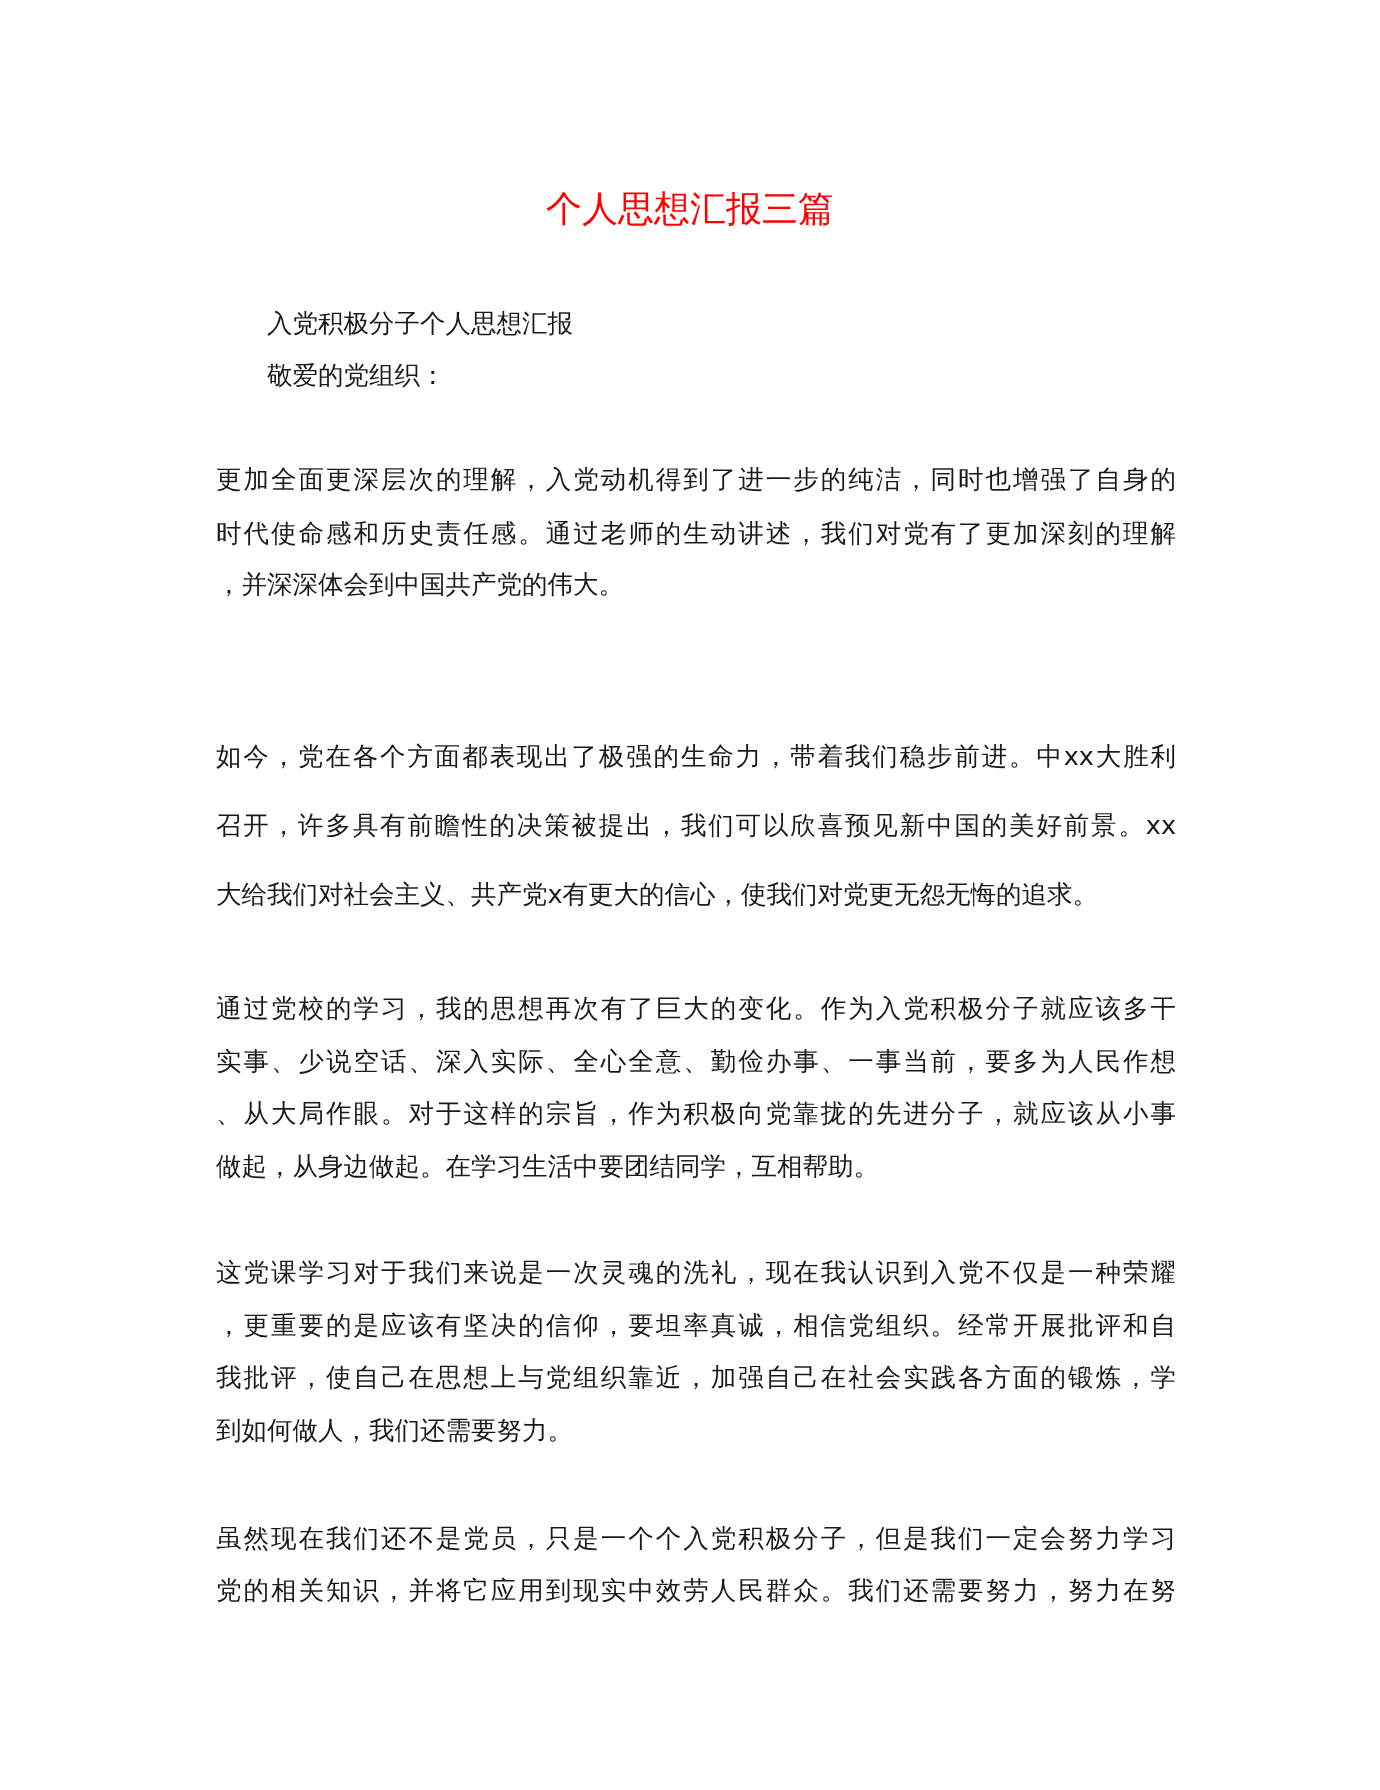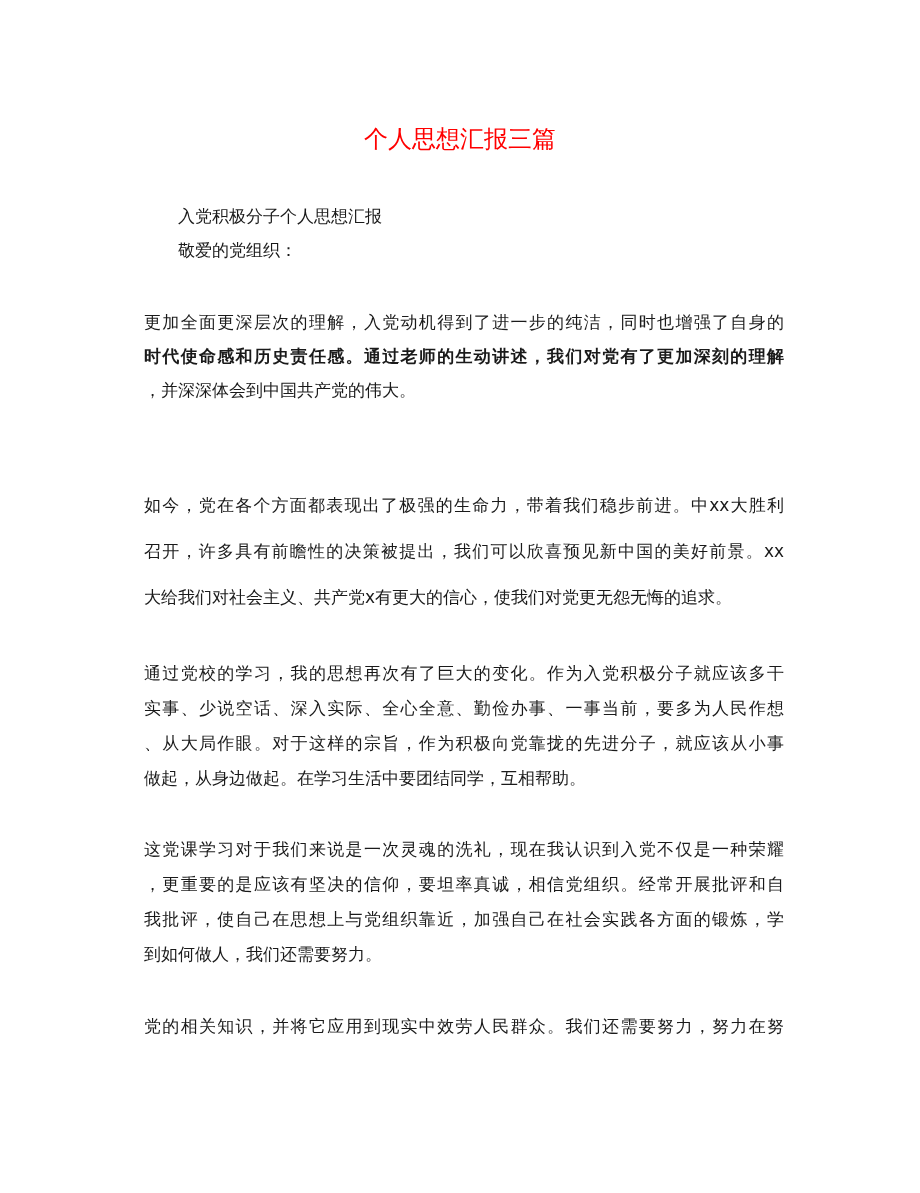--- a/index.html
+++ b/index.html
@@ -63,22 +63,22 @@
 <body>
 
 <div class="page">
 
   <h1 class="title">个人思想汇报三篇</h1>
 
   <p class="intro-line" style="top:205px;">入党积极分子个人思想汇报</p>
   <p class="intro-line" style="top:240px;font-family:Liberation Serif, serif;">敬爱的党组织：</p>
 
   <div class="para" style="top:311px;">
-    <span class="line" style="margin-bottom:12px;">更加全面更深层次的理解，入党动机得到了进一步的纯洁，同时也增强了自身的</span>
-    <span class="line" style="margin-bottom:12px;font-weight:bold;">时代使命感和历史责任感。通过老师的生动讲述，我们对党有了更加深刻的理解</span>
+    <span class="line" style="margin-bottom:12px;font-family:Liberation Mono, monospace;">更加全面更深层次的理解，入党动机得到了进一步的纯洁，同时也增强了自身的</span>
+    <span class="line" style="margin-bottom:12px;">时代使命感和历史责任感。通过老师的生动讲述，我们对党有了更加深刻的理解</span>
     <span class="line last">，并深深体会到中国共产党的伟大。</span>
   </div>
 
   <div class="para" style="top:494px;">
     <span class="line" style="margin-bottom:24px;">如今，党在各个方面都表现出了极强的生命力，带着我们稳步前进。中xx大胜利</span>
     <span class="line" style="margin-bottom:24px;">召开，许多具有前瞻性的决策被提出，我们可以欣喜预见新中国的美好前景。xx</span>
     <span class="line last">大给我们对社会主义、共产党x有更大的信心，使我们对党更无怨无悔的追求。</span>
   </div>
 
   <div class="para" style="top:662px;">
@@ -89,16 +89,17 @@
   </div>
 
   <div class="para" style="top:838px;">
     <span class="line" style="margin-bottom:13px;">这党课学习对于我们来说是一次灵魂的洗礼，现在我认识到入党不仅是一种荣耀</span>
     <span class="line" style="margin-bottom:13px;">，更重要的是应该有坚决的信仰，要坦率真诚，相信党组织。经常开展批评和自</span>
     <span class="line" style="margin-bottom:13px;">我批评，使自己在思想上与党组织靠近，加强自己在社会实践各方面的锻炼，学</span>
     <span class="line last">到如何做人，我们还需要努力。</span>
   </div>
 
   <div class="para" style="top:1015px;">
+    <span class="line" style="margin-bottom:13px;">虽然现在我们还不是党员，只是一个个入党积极分子，但是我们一定会努力学习</span>
     <span class="line">党的相关知识，并将它应用到现实中效劳人民群众。我们还需要努力，努力在努</span>
   </div>
 
 </div>
 
 </body></html>

